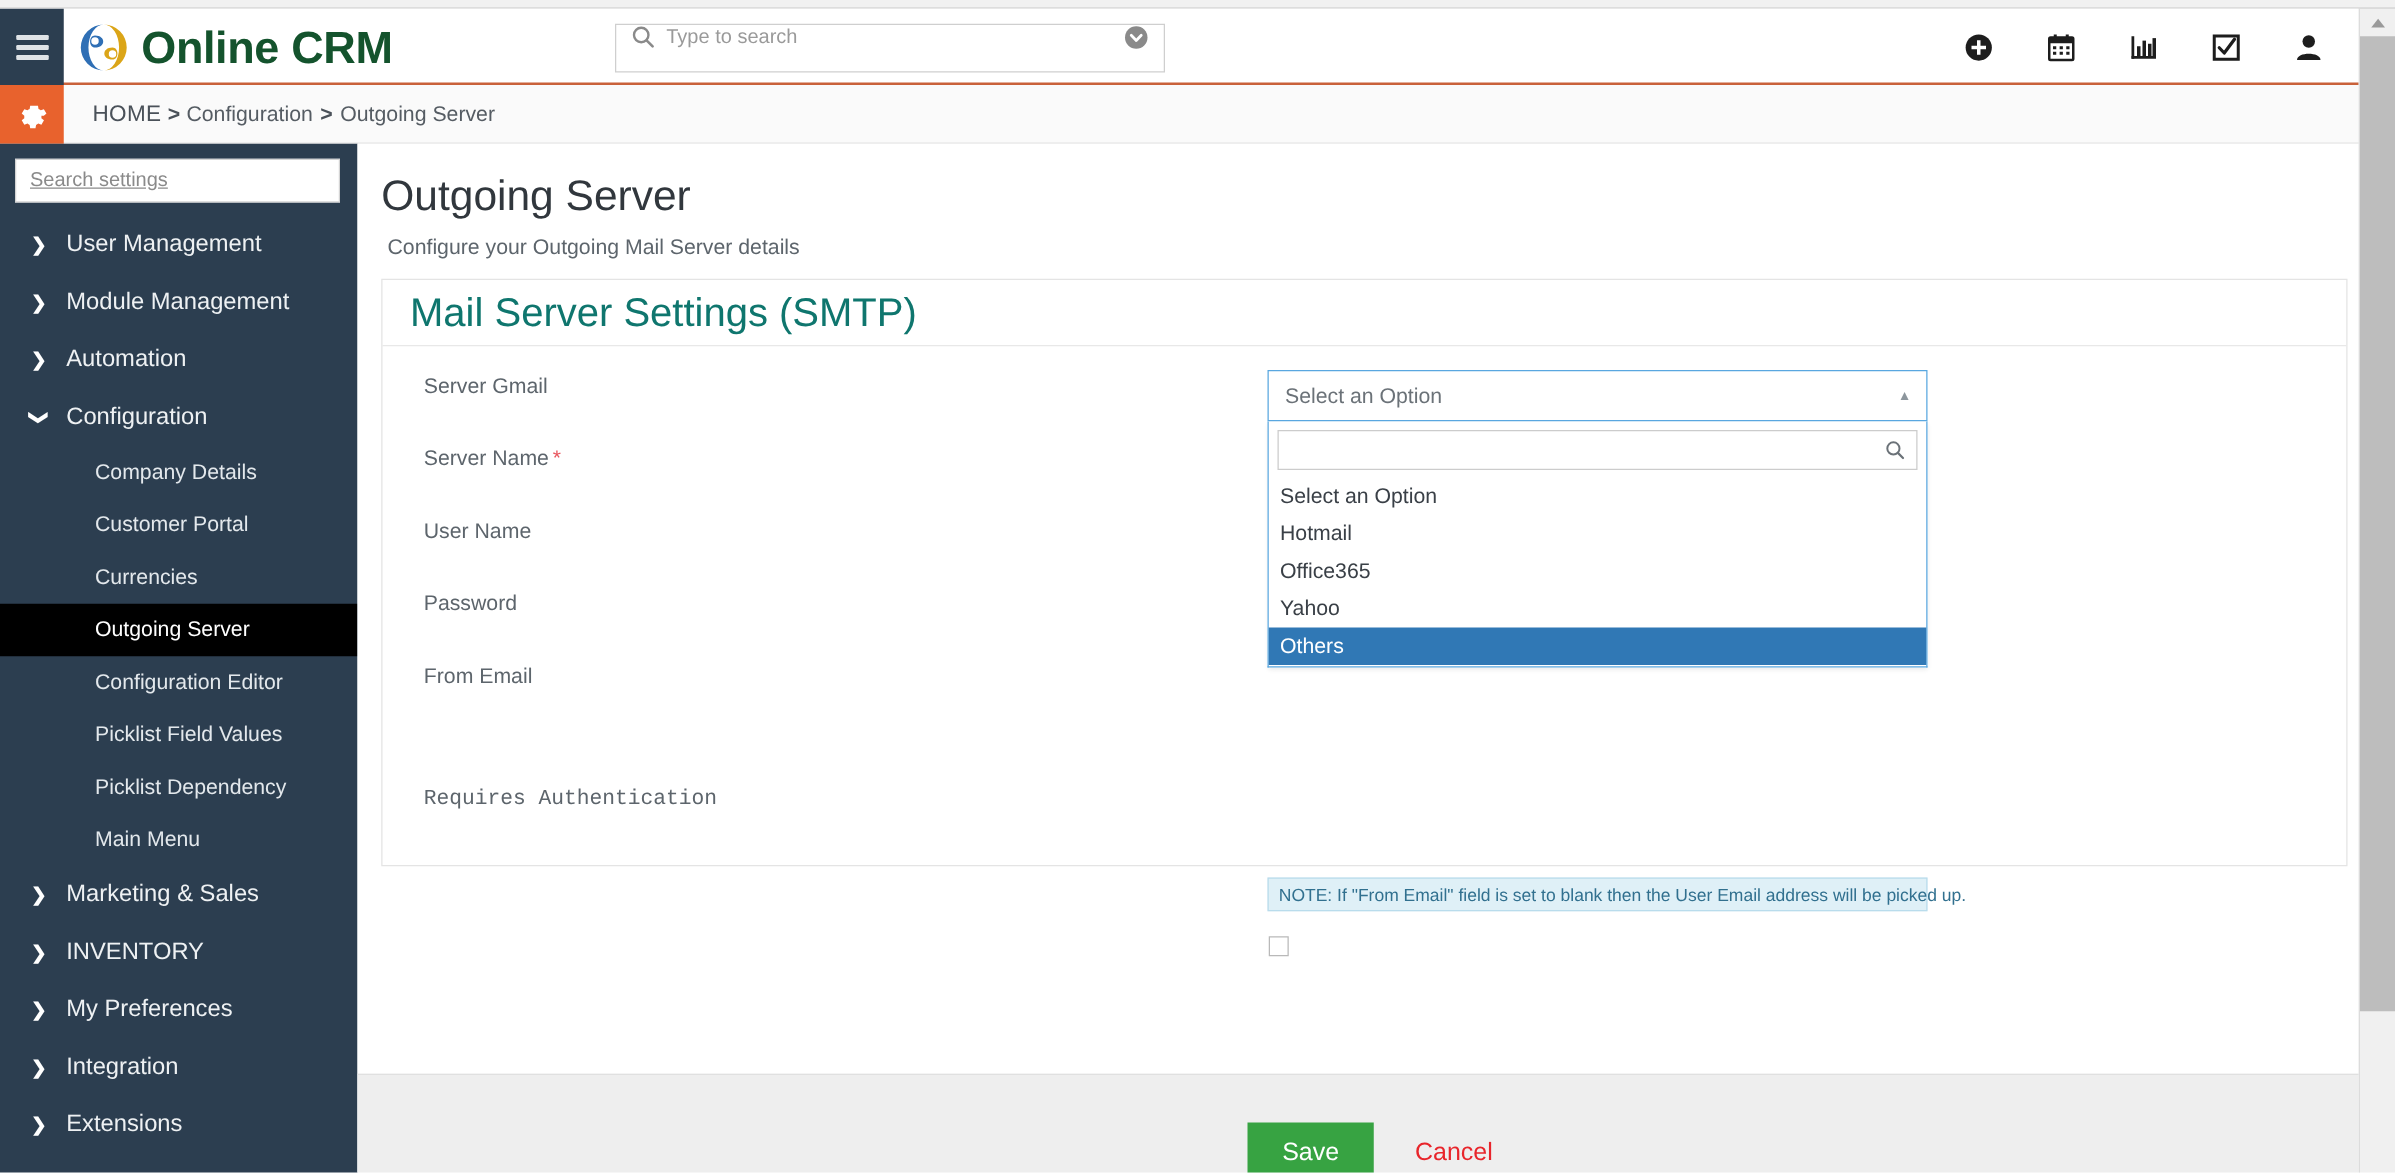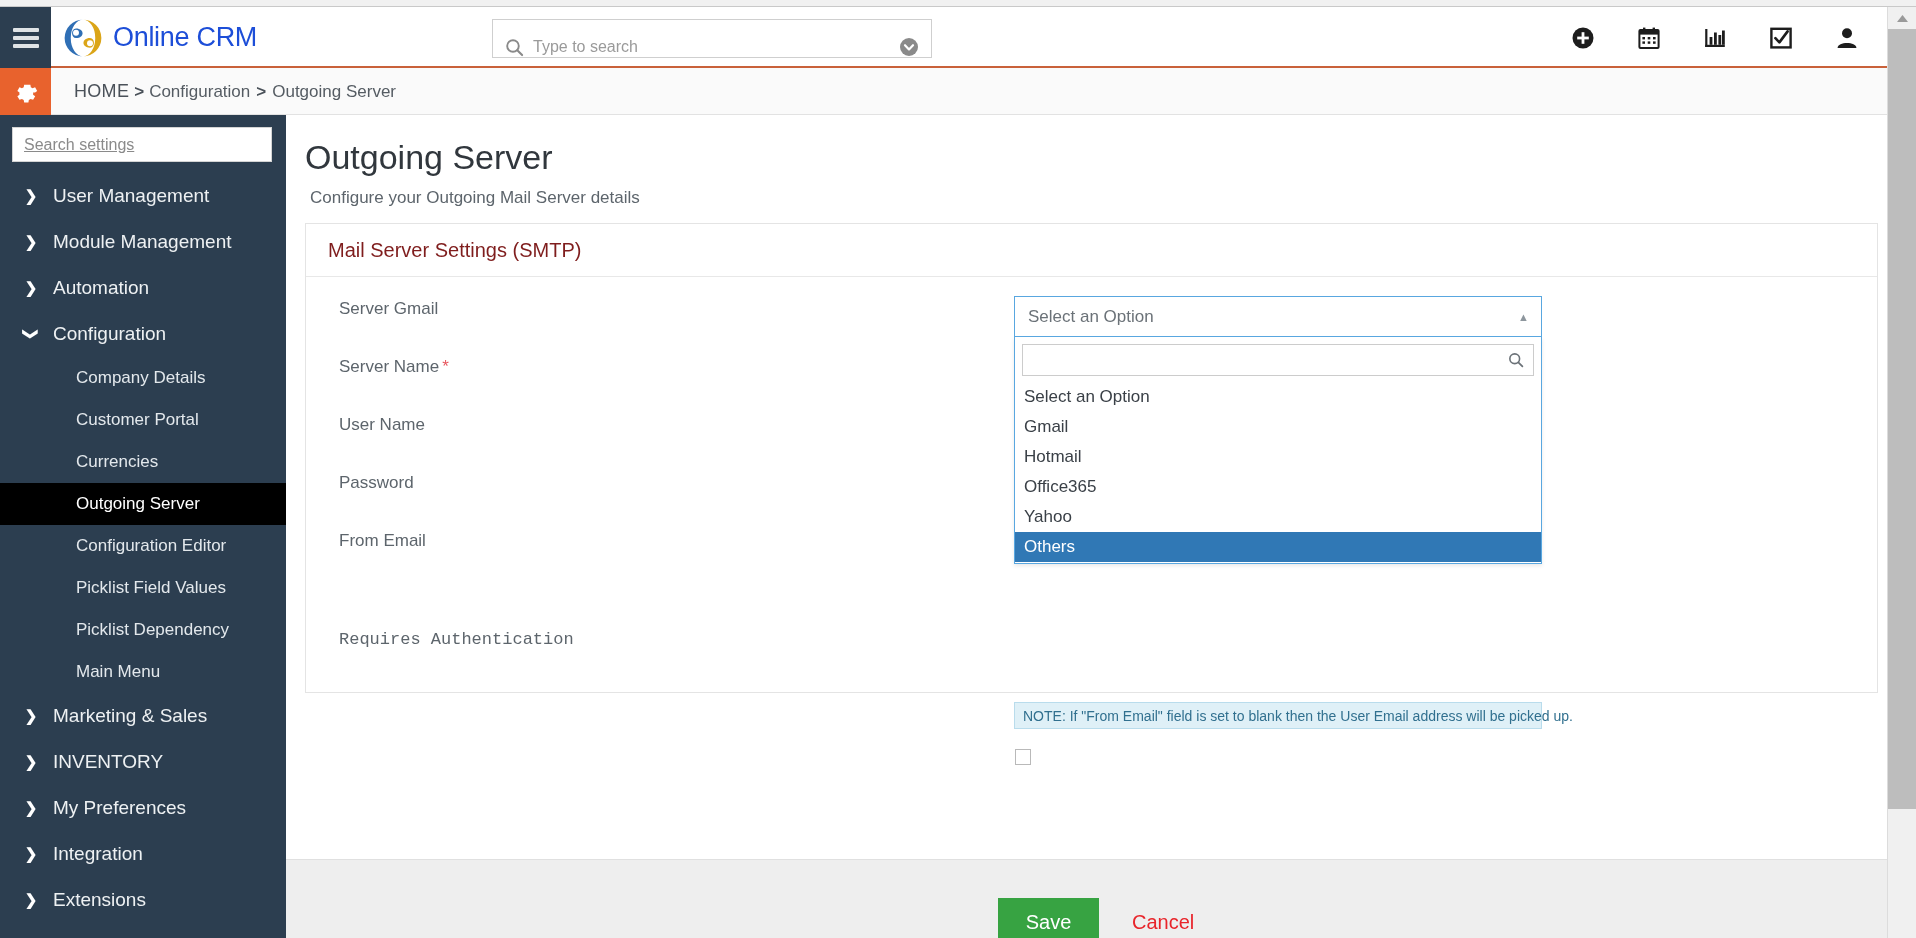--- a/index.html
+++ b/index.html
@@ -46,29 +46,29 @@
     display: block; height: 4px; background: #dfe3e6;
     margin: 4px 0; border-radius: 1px;
   }
 
   .brand {
     position: absolute; top: 0; left: 62px;
     height: 61px; display: flex; align-items: center; gap: 9px;
   }
   .brand-logo { width: 42px; height: 42px; display: block; }
   .brand-text {
-    font-size: 27px; font-weight: normal; color: #1d4ed8;
+    font-size: 36px; font-weight: bold; color: #14532d;
     letter-spacing: -0.3px; white-space: nowrap;
   }
 
   .global-search {
     position: absolute; top: 12px; left: 492px;
     width: 440px; height: 39px;
     border: 1px solid #cfcfcf; background: #fff;
-    display: flex; align-items: flex-end;
+    display: flex; align-items: flex-start;
   }
   .gs-icon { margin-left: 12px; color: #8a8a8a; display: flex; }
   .gs-input {
     flex: 1; border: 0; outline: 0; background: transparent;
     font-size: 16px; color: #9a9a9a; padding-left: 9px;
     font-family: "Liberation Sans", sans-serif;
   }
   .gs-input::placeholder { color: #9a9a9a; }
   .gs-caret { margin-right: 12px; display: flex; cursor: pointer; }
 
@@ -161,21 +161,21 @@
 
   .card {
     position: absolute; top: 108px; left: 19px;
     width: 1573px; height: 470px;
     background: #ffffff;
     border: 1px solid #e4e4e4;
   }
   .card-head {
     height: 53px; display: flex; align-items: center;
     padding-left: 22px; border-bottom: 1px solid #e8e8e8;
-    font-size: 20px; color: #7f1d1d;
+    font-size: 32px; color: #0f766e;
   }
 
   .form { position: relative; padding-top: 18px; }
   .frow {
     display: flex; align-items: flex-start;
     height: 58px; padding-left: 33px;
   }
   .flabel {
     width: 362px; font-size: 17px; color: #5d656c;
     padding-top: 4px;
@@ -528,23 +528,20 @@
             <circle cx="8.4" cy="8.4" r="6.1" fill="none" stroke="#6b7278" stroke-width="2"></circle>
             <line x1="12.9" y1="12.9" x2="18" y2="18" stroke="#6b7278" stroke-width="2.2" stroke-linecap="round"></line>
           </svg>
         </span>
       </div>
 
       <div class="dd-opt">
         <span>Select an Option</span>
       </div>
       <div class="dd-opt">
-        <span>Gmail</span>
-      </div>
-      <div class="dd-opt">
         <span>Hotmail</span>
       </div>
       <div class="dd-opt">
         <span>Office365</span>
       </div>
       <div class="dd-opt">
         <span>Yahoo</span>
       </div>
       <div class="dd-opt sel">
         <span>Others</span>

